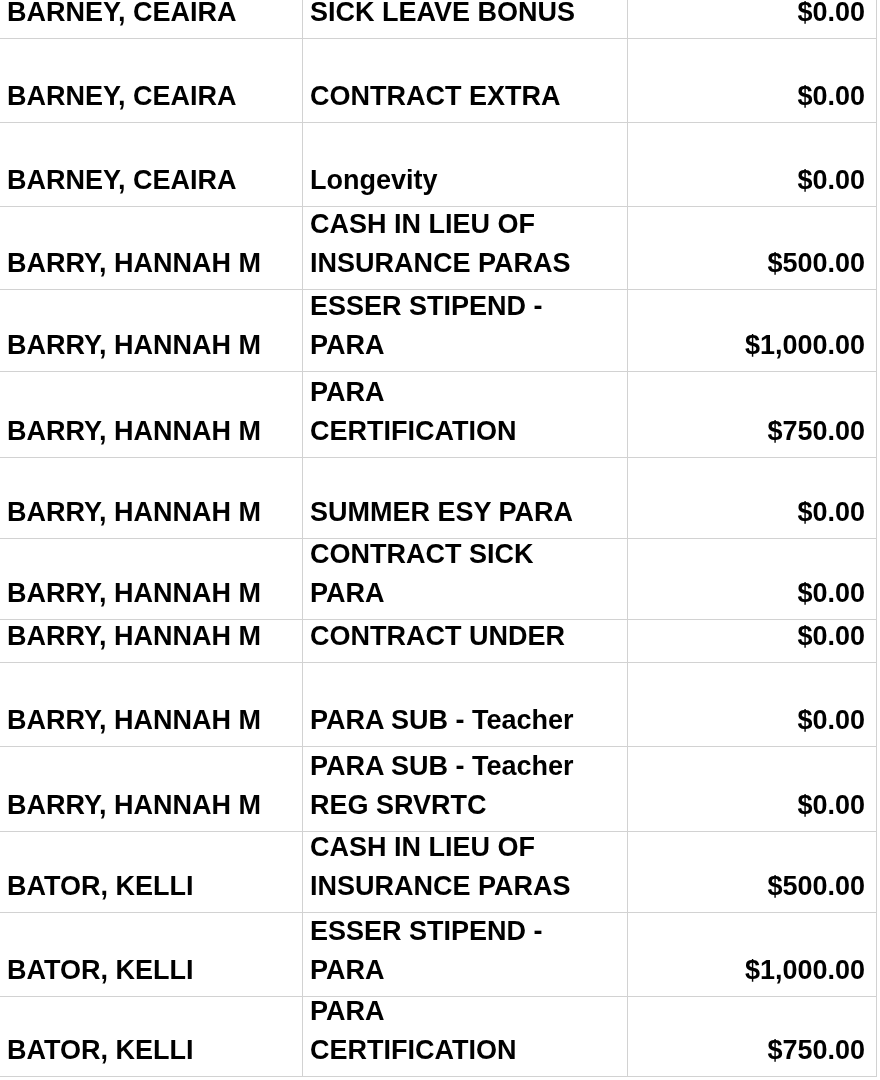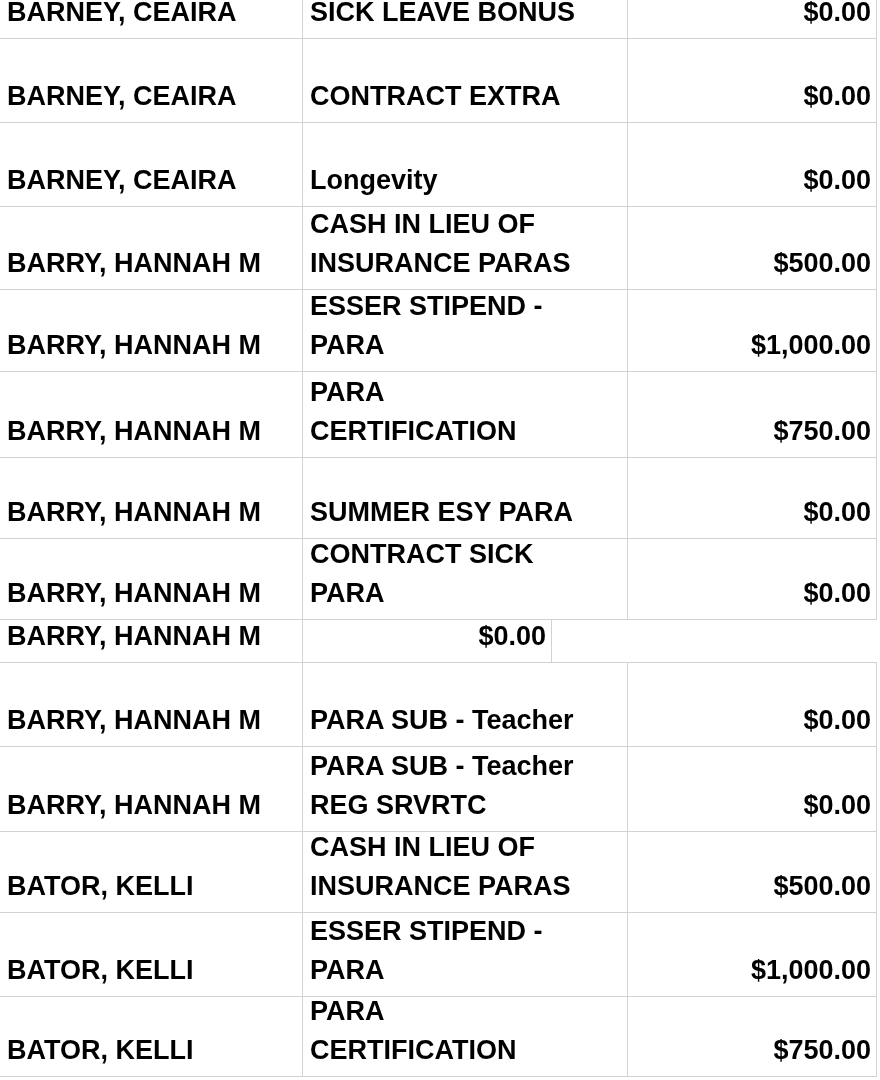--- a/index.html
+++ b/index.html
@@ -44,21 +44,21 @@
     flex: 0 0 325px;
     border-left: 1.5px solid var(--border-color, #d2d2d2);
   }
   .c-amt {
     width: 250px;
     flex: 0 0 250px;
     border-left: 1.5px solid var(--border-color, #d2d2d2);
     border-right: 1.5px solid var(--border-color, #d2d2d2);
     justify-content: flex-end;
     text-align: right;
-    padding-right: 5px;
+    padding-right: 11px;
   }
   .txt, .line {
     white-space: nowrap;
   }
 </style>
 </head>
 <body style="background: rgb(255, 255, 255);">
 
 <div class="table">
   <div class="row" style="height: 39px;">
@@ -174,20 +174,25 @@
     </div>
     <div class="cell c-amt">
       <span class="txt">$0.00</span>
     </div>
   </div>
 
   <div class="row" style="height: 43px;">
     <div class="cell c-emp">
       <span class="txt">BARRY, HANNAH M</span>
     </div>
+    <div class="cell c-desc">
+      <div class="lines">
+          <div class="line">CONTRACT UNDER</div>
+        </div>
+    </div>
     <div class="cell c-amt">
       <span class="txt">$0.00</span>
     </div>
   </div>
 
   <div class="row" style="height: 84px;">
     <div class="cell c-emp">
       <span class="txt">BARRY, HANNAH M</span>
     </div>
     <div class="cell c-desc">

